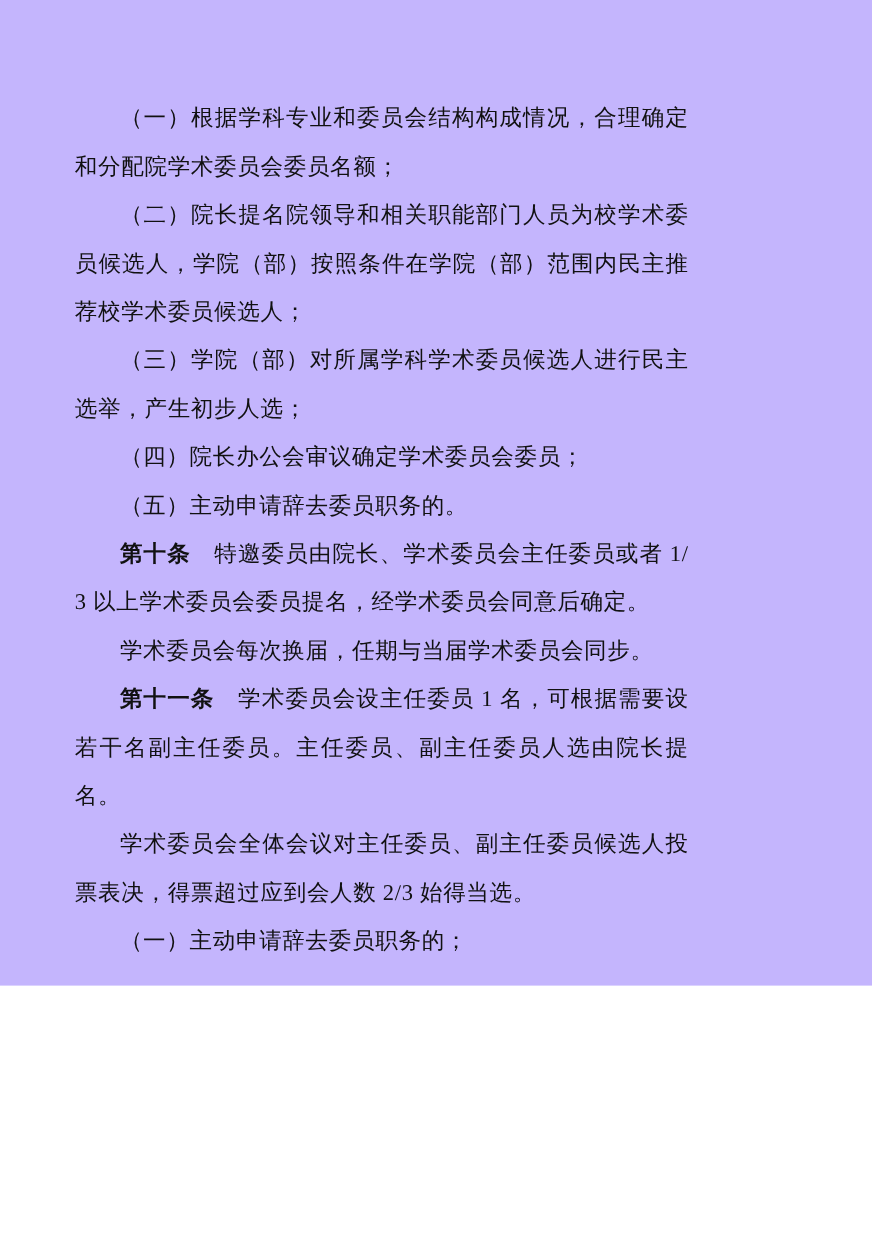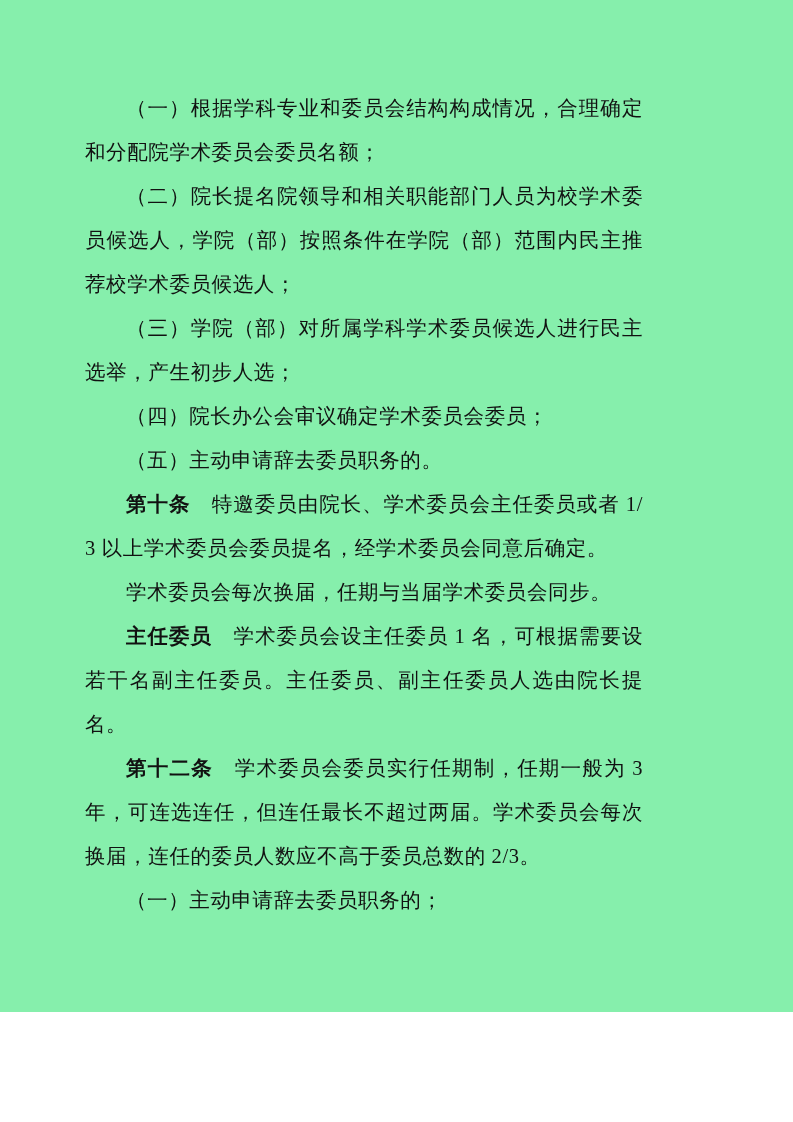--- a/index.html
+++ b/index.html
@@ -10,24 +10,24 @@
   body {
     width: 793px;
     height: 1122px;
     font-family: "Liberation Serif", "DejaVu Serif", serif;
     color: #000000;
     overflow: hidden;
   }
   .page {
     position: relative;
     width: 793px;
-    height: 1012px;
-    background: #86efac;
+    height: 896px;
+    background: #c4b5fd;
     box-sizing: border-box;
-    padding: 86px 118px 0 85px;
+    padding: 86px 118px 0 68px;
   }
   .doc-body {
     width: 558px;
   }
   .para {
     font-size: 20.5px;
     line-height: 44px;
     letter-spacing: 0.6px;
     text-align: justify;
     text-justify: inter-ideograph;
@@ -68,27 +68,27 @@
 
     <p class="para">
       <span class="art">第十条</span><span>　特邀委员由院长、学术委员会主任委员或者 1/3 以上学术委员会委员提名，经学术委员会同意后确定。</span>
     </p>
 
     <p class="para">
       <span>学术委员会每次换届，任期与当届学术委员会同步。</span>
     </p>
 
     <p class="para">
-      <span class="art">主任委员</span><span>　学术委员会设主任委员 1 名，可根据需要设若干名副主任委员。主任委员、副主任委员人选由院长提名。</span>
+      <span class="art">第十一条</span><span>　学术委员会设主任委员 1 名，可根据需要设若干名副主任委员。主任委员、副主任委员人选由院长提名。</span>
     </p>
 
+    <p class="para">
+      <span>学术委员会全体会议对主任委员、副主任委员候选人投票表决，得票超过应到会人数 2/3 始得当选。</span>
+    </p>
 
-    <p class="para">
-      <span class="art">第十二条</span><span>　学术委员会委员实行任期制，任期一般为 3 年，可连选连任，但连任最长不超过两届。学术委员会每次换届，连任的委员人数应不高于委员总数的 2/3。</span>
-    </p>
 
 
     <p class="para">
       <span>（一）主动申请辞去委员职务的；</span>
     </p>
 
   </div>
 </div>
 
 </body></html>

